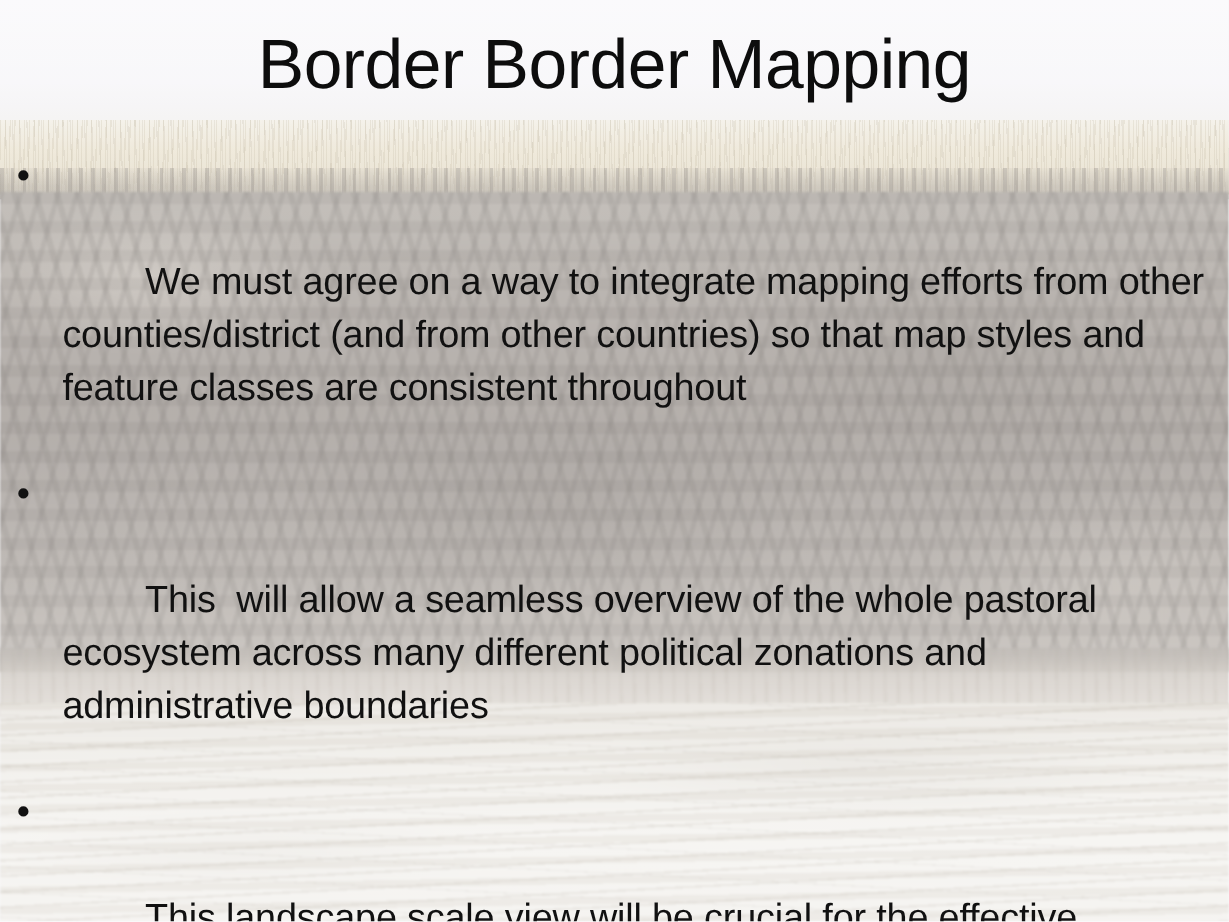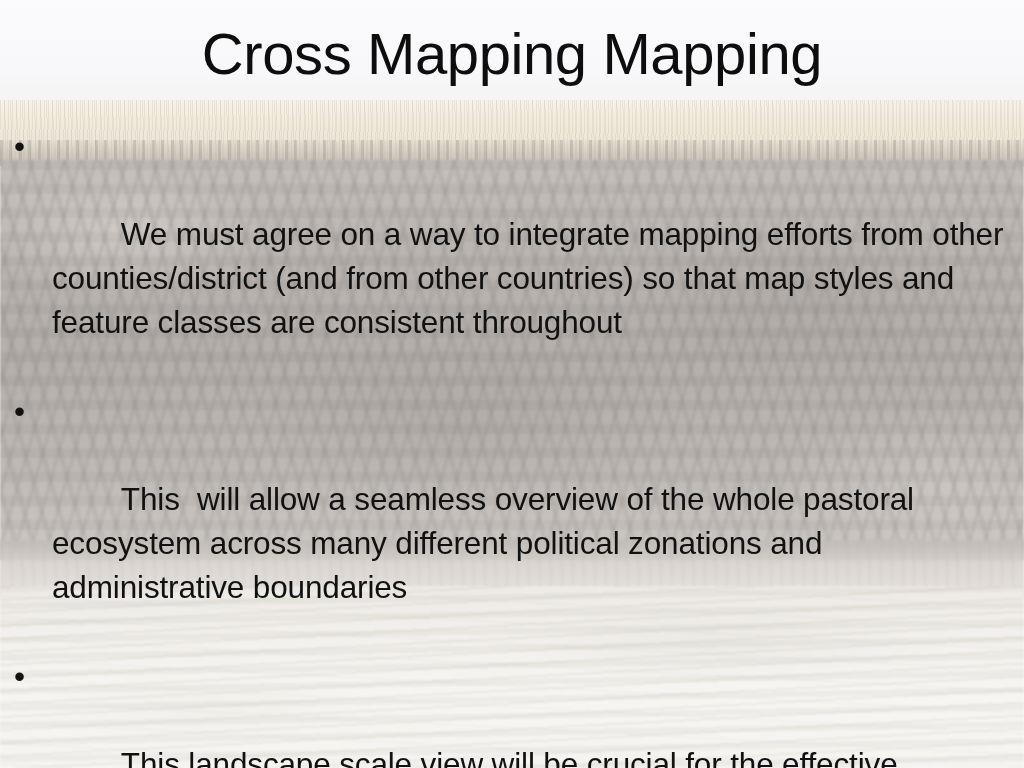--- a/index.html
+++ b/index.html
@@ -175,21 +175,21 @@
     <div class="bg-layer" id="bg-grass"></div>
     <div class="bg-layer" id="bg-treeline"></div>
     <div class="bg-layer" id="bg-herd"></div>
     <div class="bg-layer" id="bg-bank"></div>
     <div class="bg-layer" id="bg-water"></div>
     <div class="bg-layer" id="bg-washout"></div>
   </div>
 
   <div id="content">
 
-    <div id="title">Cross Mapping Mapping</div>
+    <div id="title">Border Border Mapping</div>
 
     <ul id="bullet-list">
 
       <li class="bullet-item">
         <span class="bullet-marker">•</span>
         <span class="bullet-text">We must agree on a way to integrate mapping efforts from other counties/district (and from other countries) so that map styles and feature classes are consistent throughout</span>
       </li>
 
       <li class="bullet-item">
         <span class="bullet-marker">•</span>

